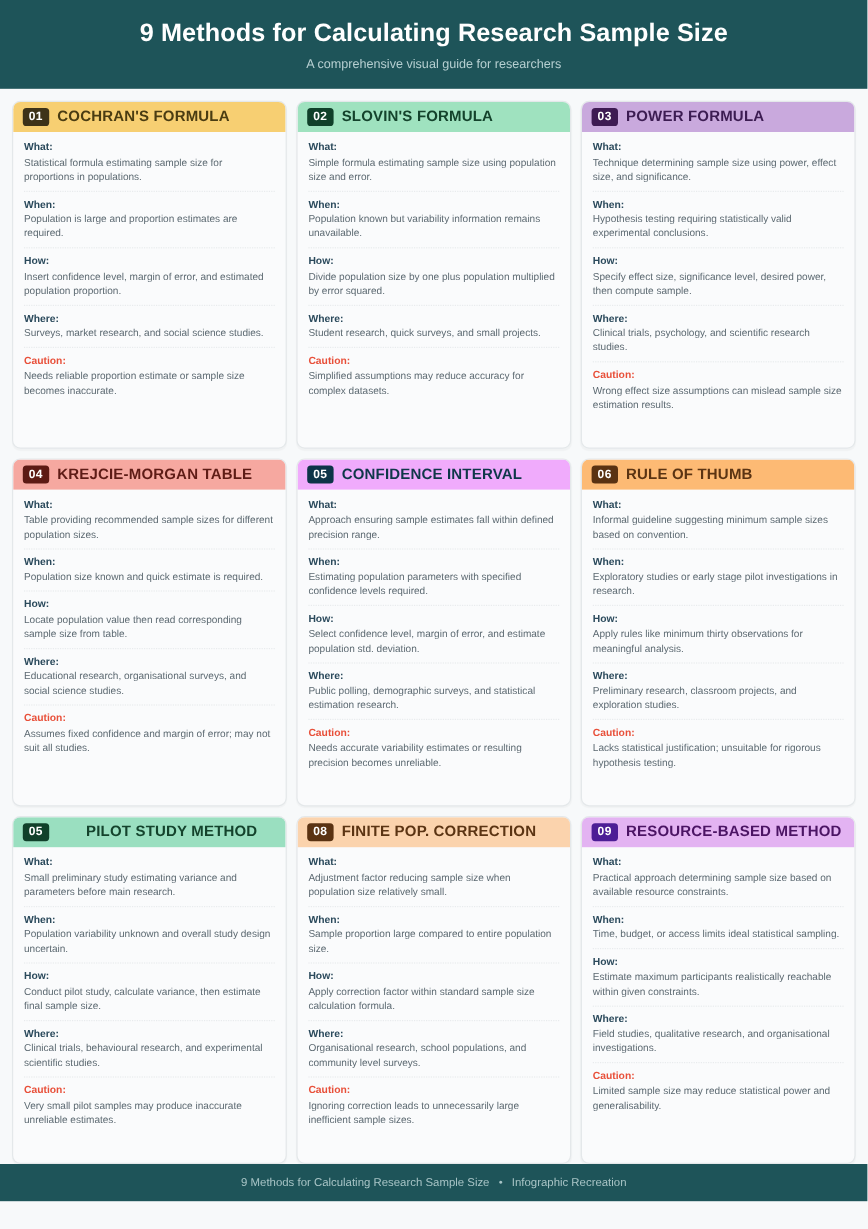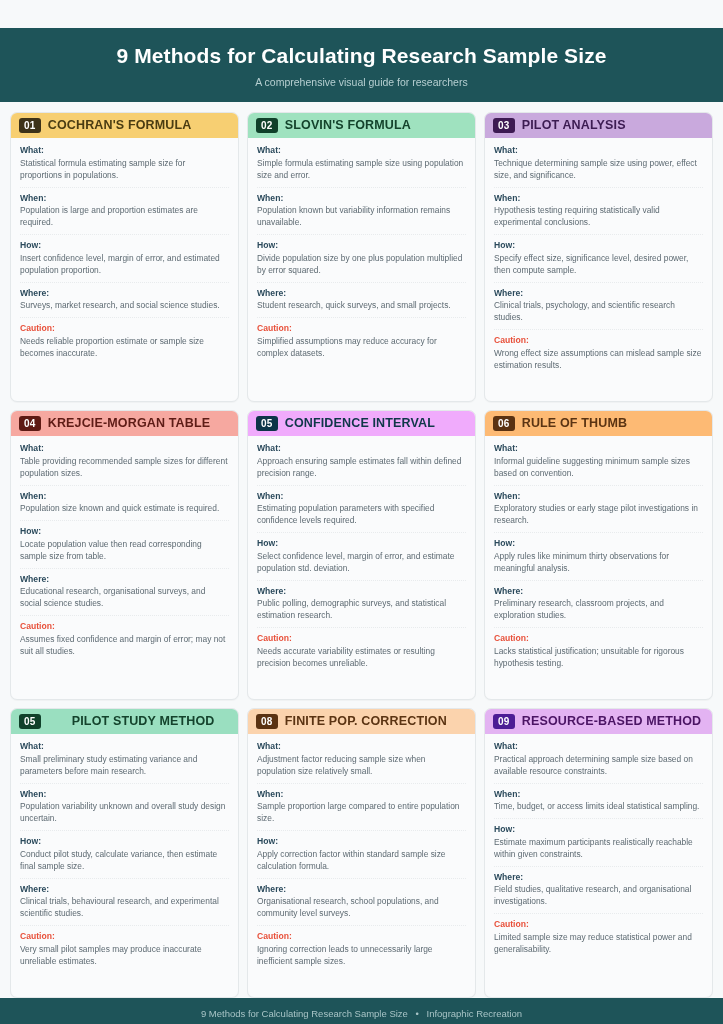--- a/index.html
+++ b/index.html
@@ -3,21 +3,21 @@
 <meta charset="utf-8">
 <title>9 Methods for Calculating Research Sample Size</title>
 <style>
   * { margin:0; padding:0; box-sizing:border-box; }
   html, body {
     width:723px; height:1024px;
     background:#f7f9fa;
     font-family:"Liberation Sans", sans-serif;
     overflow:hidden;
   }
-  .page { width:723px; height:795px; display:flex; flex-direction:column; background:#f7f9fa;margin-top:28px; }
+  .page { width:723px; height:795px; display:flex; flex-direction:column; background:#f7f9fa; }
 
   
   .header {
     background:#1e5459;
     padding:16px 20px 14px 20px;
     text-align:center;
     flex:0 0 auto;
   }
   .header h1 {
     color:#ffffff;
@@ -168,21 +168,21 @@
             </div>
             <div class="field">
               <div class="field-label caution">Caution:</div>
               <div class="field-value">Simplified assumptions may reduce accuracy for complex datasets.</div>
             </div>
           </div>
         </div>
         <div class="card">
           <div class="card-header" style="background: rgb(201, 169, 221);">
             <span class="badge" style="background: rgb(61, 26, 82);">03</span>
-            <span class="card-title" style="color: rgb(60, 28, 82);">PILOT ANALYSIS</span>
+            <span class="card-title" style="color: rgb(60, 28, 82);">POWER FORMULA</span>
           </div>
           <div class="card-body">
             <div class="field">
               <div class="field-label">What:</div>
               <div class="field-value">Technique determining sample size using power, effect size, and significance.</div>
             </div>
             <div class="field">
               <div class="field-label">When:</div>
               <div class="field-value">Hypothesis testing requiring statistically valid experimental conclusions.</div>
             </div>

